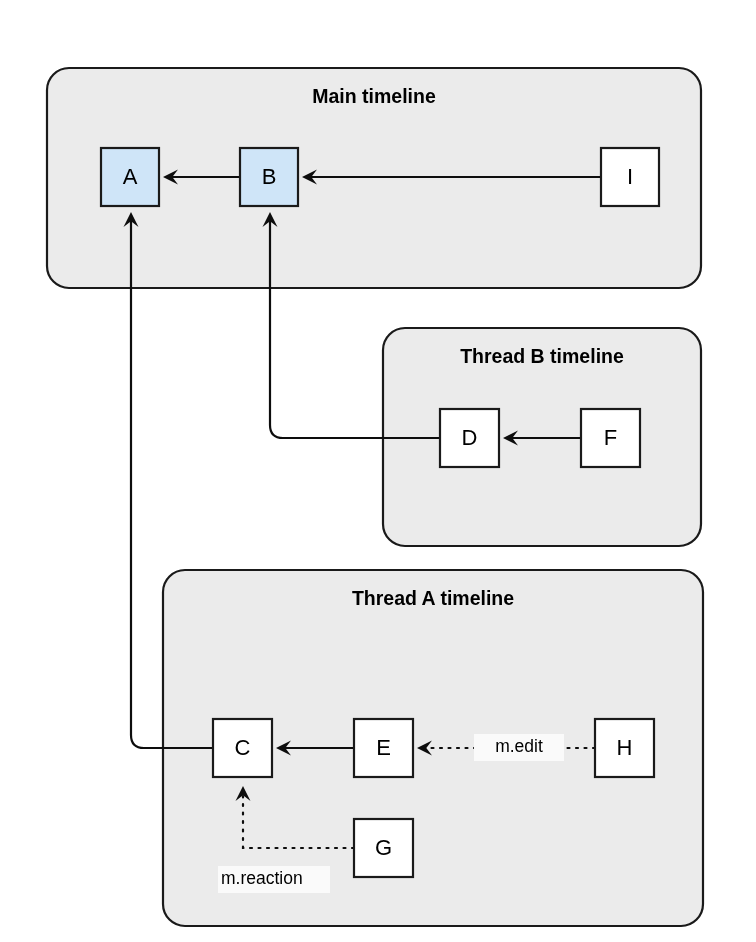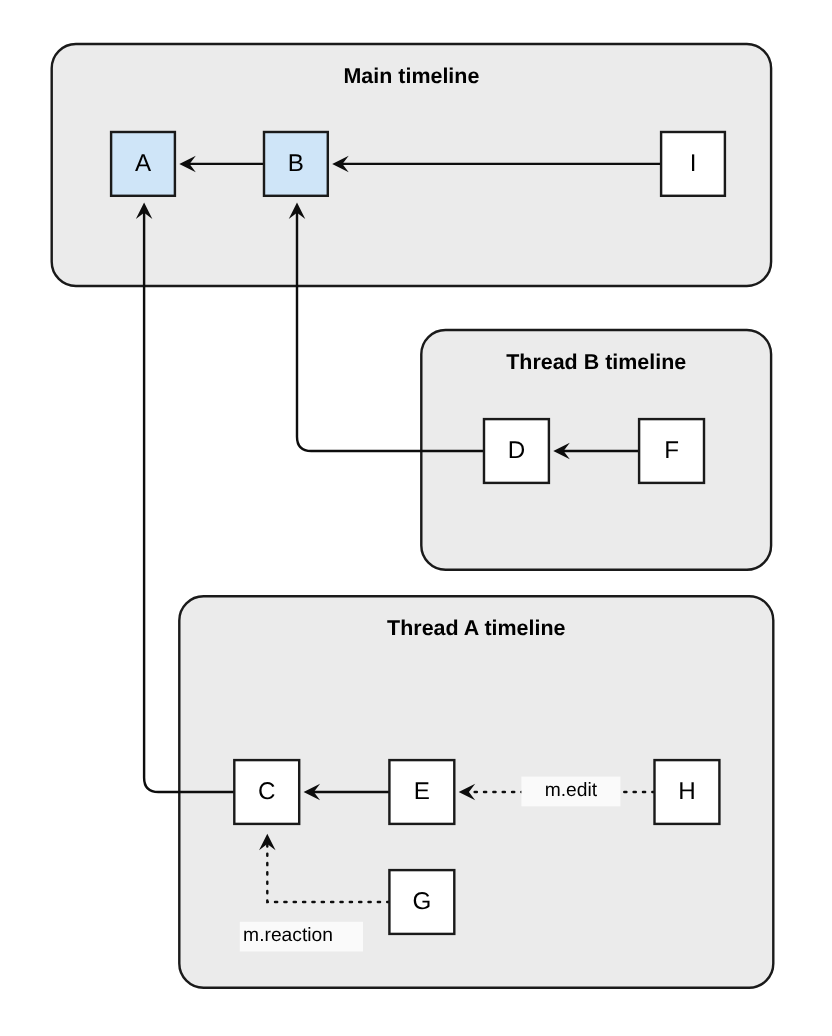--- a/index.html
+++ b/index.html
@@ -10,20 +10,21 @@
   body {
     width: 756px;
     height: 942px;
     font-family: "Liberation Sans", sans-serif;
     overflow: hidden;
   }
   #diagram-root {
     position: relative;
     width: 756px;
     height: 748px;
+    margin-top: 28px;
   }
   svg.diagram {
     display: block;
     width: 756px;
     height: 942px;
   }
   .container-rect {
     fill: #ebebeb;
     stroke: #1a1a1a;
     stroke-width: 2.2;

